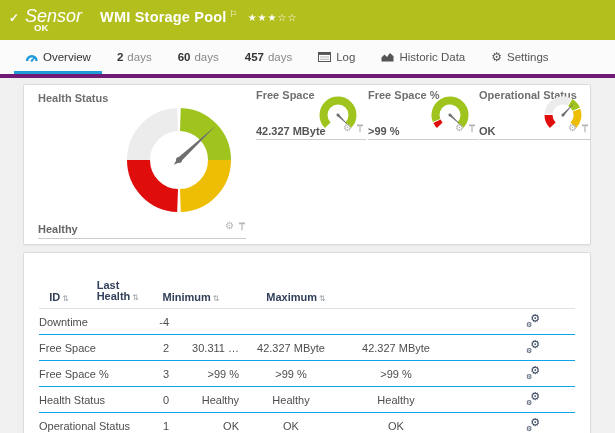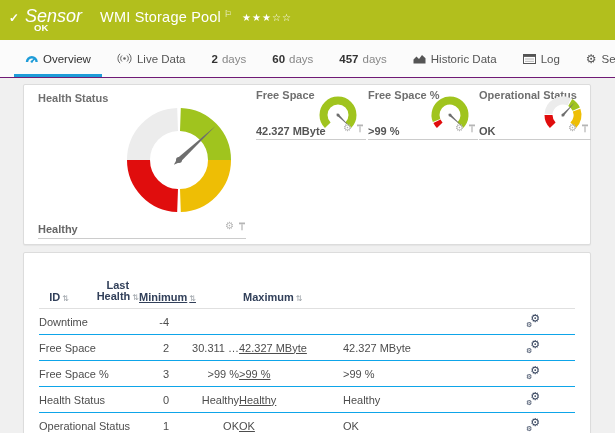--- a/index.html
+++ b/index.html
@@ -4,27 +4,27 @@
 <style>
   * { margin:0; padding:0; box-sizing:border-box; }
   html,body { width:615px; height:433px; overflow:hidden; }
   body { font-family:"Liberation Sans", sans-serif; background:#f0f0f0; position:relative; }
 
   
   .sensor-header { position:absolute; top:0; left:0; width:615px; height:40px; background:#b2bf1d; color:#fff; }
   .h-row1 { position:absolute; top:6px; left:9px; display:flex; align-items:baseline; white-space:nowrap; }
   .h-check { font-size:12px; font-weight:bold; margin-right:6px; }
   .h-kind { font-style:italic; font-size:18px; margin-right:18px; }
-  .h-title { font-size:14.5px; font-weight:normal; letter-spacing:.2px; }
+  .h-title { font-size:14.5px; font-weight:bold; letter-spacing:.2px; }
   .h-flag { font-size:9px; position:relative; top:-5px; margin-left:3px; }
   .h-stars { font-size:10px; margin-left:10px; letter-spacing:1px; position:relative; top:-1px; }
   .h-status { position:absolute; top:22px; left:34px; font-size:9.5px; font-weight:bold; }
 
   
-  .tabs { position:absolute; top:40px; left:0; width:615px; height:38px; background:#fbfbfb; border-bottom:1px solid #701a75; display:flex; align-items:stretch; }
+  .tabs { position:absolute; top:40px; left:0; width:615px; height:38px; background:#fbfbfb; border-bottom:4px solid #701a75; display:flex; align-items:stretch; }
   .tab { display:flex; align-items:center; padding:0 13px; font-size:11.5px; color:#555; position:relative; cursor:pointer; white-space:nowrap; }
   .tab:first-child { margin-left:12px; }
   .tab .ticon { margin-right:5px; display:inline-flex; align-items:center; }
   .tab.active { color:#333; }
   .tab.active::after { content:""; position:absolute; left:2px; right:2px; bottom:0; height:3px; background:#1e9cd8; }
   .tab .num { font-weight:bold; color:#333; margin-right:4px; }
   .tab .unit { color:#888; }
   .gear-glyph { font-size:12px; color:#555; }
 
   
@@ -50,26 +50,26 @@
   .sp-value { position:absolute; left:0; bottom:2px; font-size:11px; font-weight:bold; color:#555; white-space:nowrap; }
   .sp .panel-icons { bottom:2px; right:2px; }
 
   
   .tbl { position:absolute; left:15px; right:15px; top:22px; }
   .trow { display:flex; align-items:center; height:26px; border-bottom:1px solid #0ea5e9; font-size:11px; color:#4d4d4d; }
   .trow-head { height:34px; border-bottom:1px solid #e0e0e0; color:#32405a; font-weight:bold; align-items:flex-end; padding-bottom:5px; }
   .c-channel { width:100px; text-align:left; }
   .c-id { width:30px; text-align:right; }
   .c-last { width:70px; text-align:right; }
-  .c-min { width:104px; text-align:left;text-decoration:underline; }
-  .c-max { width:106px; text-align:left; }
+  .c-min { width:104px; text-align:center; }
+  .c-max { width:106px; text-align:center; }
   .c-gear { flex:1; text-align:right; padding-right:35px; }
   .sorticon { font-size:8px; color:#9aa0a6; font-weight:normal; margin-left:2px; }
   .caret { font-size:8px; color:#32405a; margin-left:3px; }
-  .twolines { display:inline-block; text-align:center; line-height:11px; }
+  .twolines { display:inline-block; text-align:left; line-height:11px; }
   .gearpair { position:relative; display:inline-block; width:14px; height:14px; color:#32405a; cursor:pointer; }
   .gearpair .g1 { position:absolute; right:0; top:-2px; font-size:11px; }
   .gearpair .g2 { position:absolute; left:0; bottom:-1px; font-size:7px; }
 </style>
 </head>
 <body>
 
 <header class="sensor-header">
   <div class="h-row1">
     <span class="h-check">✓</span>
@@ -86,63 +86,51 @@
     <span class="ticon">
       <svg width="13" height="11" viewBox="0 0 13 11">
           <path d="M2 9 A4.8 4.8 0 0 1 11.6 9" fill="none" stroke="#1e9cd8" stroke-width="2.4"></path>
           <line x1="6.8" y1="8.6" x2="10.2" y2="5" stroke="#1e9cd8" stroke-width="1.6"></line>
           <circle cx="6.8" cy="8.6" r="1.2" fill="#1e9cd8"></circle>
         </svg>
     </span>
     <span>Overview</span>
   </div>
   <div class="tab">
-    <span class="ticon">
-      <svg width="15" height="11" viewBox="0 0 15 11">
-          <circle cx="7.5" cy="5.5" r="1.3" fill="#666"></circle>
-          <path d="M5 2.5 A4 4 0 0 0 5 8.5" fill="none" stroke="#666" stroke-width="1"></path>
-          <path d="M10 2.5 A4 4 0 0 1 10 8.5" fill="none" stroke="#666" stroke-width="1"></path>
-          <path d="M3 .8 A6.3 6.3 0 0 0 3 10.2" fill="none" stroke="#666" stroke-width="1"></path>
-          <path d="M12 .8 A6.3 6.3 0 0 1 12 10.2" fill="none" stroke="#666" stroke-width="1"></path>
-        </svg>
-    </span>
-    <span>Live Data</span>
-  </div>
-  <div class="tab">
     <span class="num">2</span>
     <span class="unit">days</span>
   </div>
   <div class="tab">
     <span class="num">60</span>
     <span class="unit">days</span>
   </div>
   <div class="tab">
     <span class="num">457</span>
     <span class="unit">days</span>
-  </div>
-  <div class="tab">
-    <span class="ticon">
-      <svg width="13" height="10" viewBox="0 0 13 10">
-          <path d="M.5 9.5 L.5 5.5 L3.5 2.5 L6 5 L9 1 L12.5 4.2 L12.5 9.5 Z" fill="#555"></path>
-        </svg>
-    </span>
-    <span>Historic Data</span>
   </div>
   <div class="tab">
     <span class="ticon">
       <svg width="13" height="10" viewBox="0 0 13 10">
           <rect x=".5" y=".5" width="12" height="9" fill="#fff" stroke="#555" stroke-width="1"></rect>
           <rect x=".5" y=".5" width="12" height="2.4" fill="#555"></rect>
           <line x1="2" y1="5" x2="11" y2="5" stroke="#aaa" stroke-width=".9"></line>
           <line x1="2" y1="7.3" x2="11" y2="7.3" stroke="#aaa" stroke-width=".9"></line>
         </svg>
     </span>
     <span>Log</span>
   </div>
   <div class="tab">
+    <span class="ticon">
+      <svg width="13" height="10" viewBox="0 0 13 10">
+          <path d="M.5 9.5 L.5 5.5 L3.5 2.5 L6 5 L9 1 L12.5 4.2 L12.5 9.5 Z" fill="#555"></path>
+        </svg>
+    </span>
+    <span>Historic Data</span>
+  </div>
+  <div class="tab">
     <span class="ticon gear-glyph">⚙</span>
     <span>Settings</span>
   </div>
 </nav>
 
 <section class="card card-gauges">
 
   <div>
     <div class="hp-title">Health Status</div>
     <div class="big-gauge"><svg width="110" height="110" viewBox="0 0 110 110">

